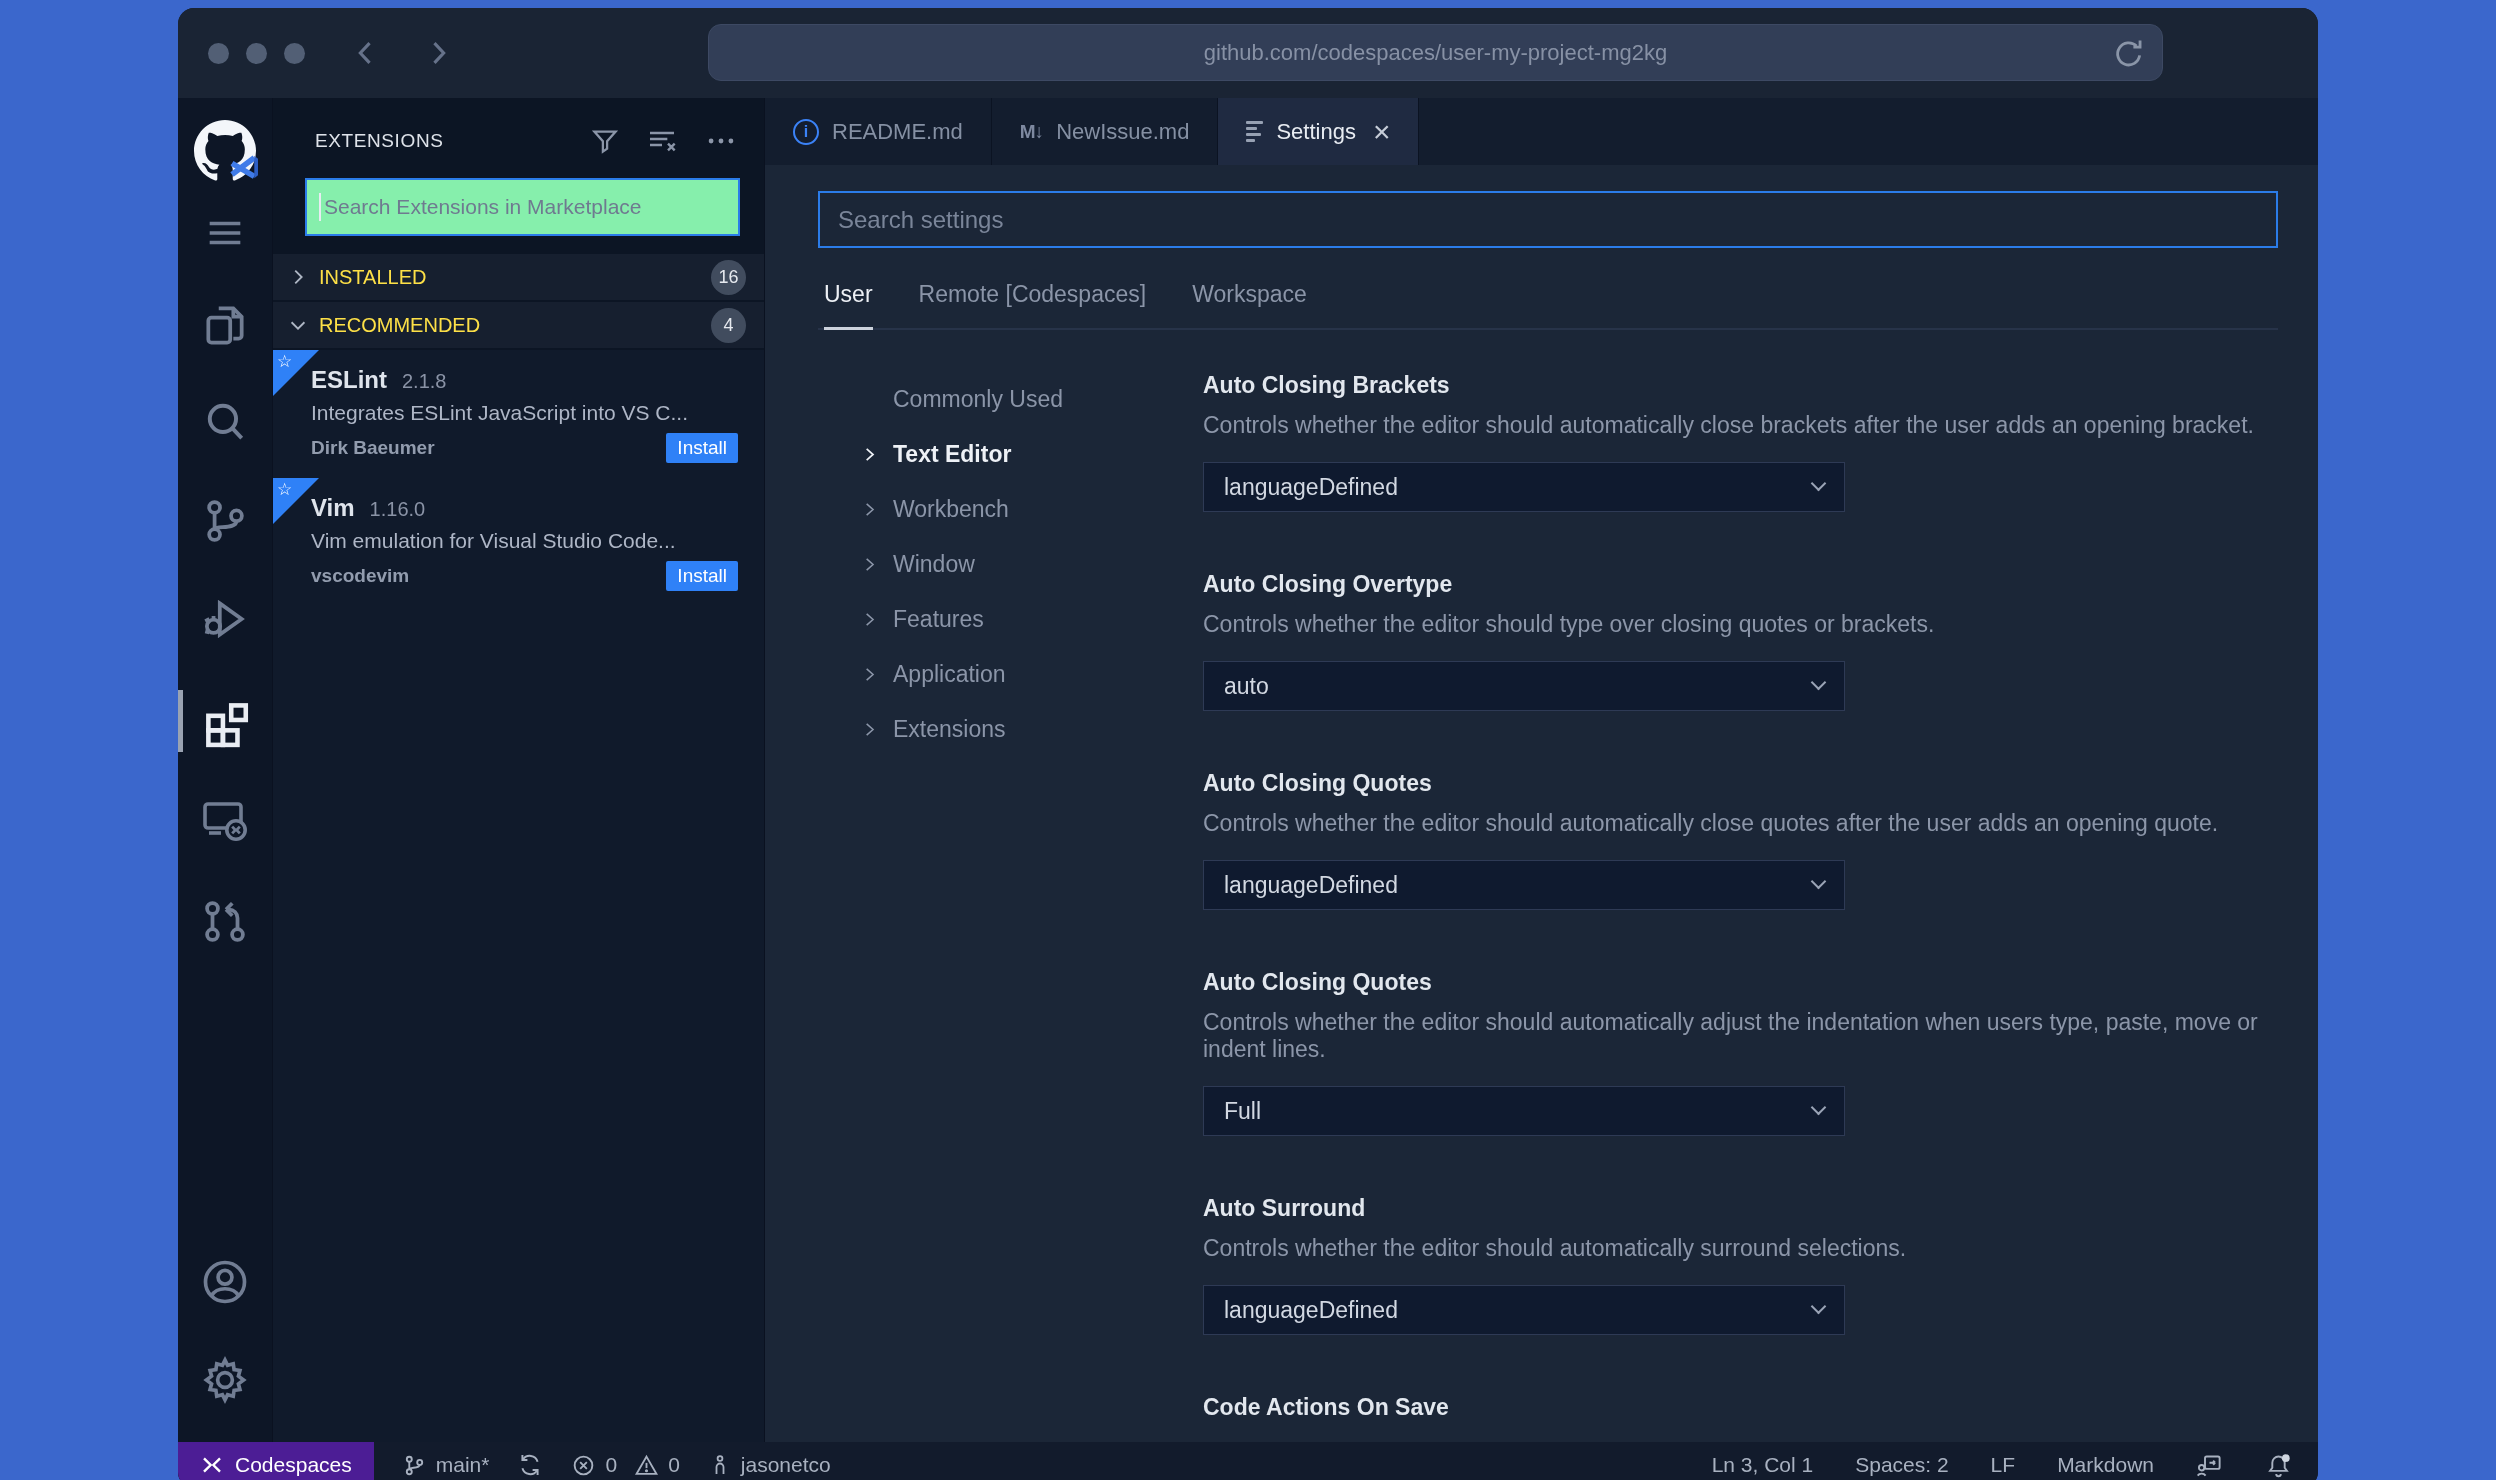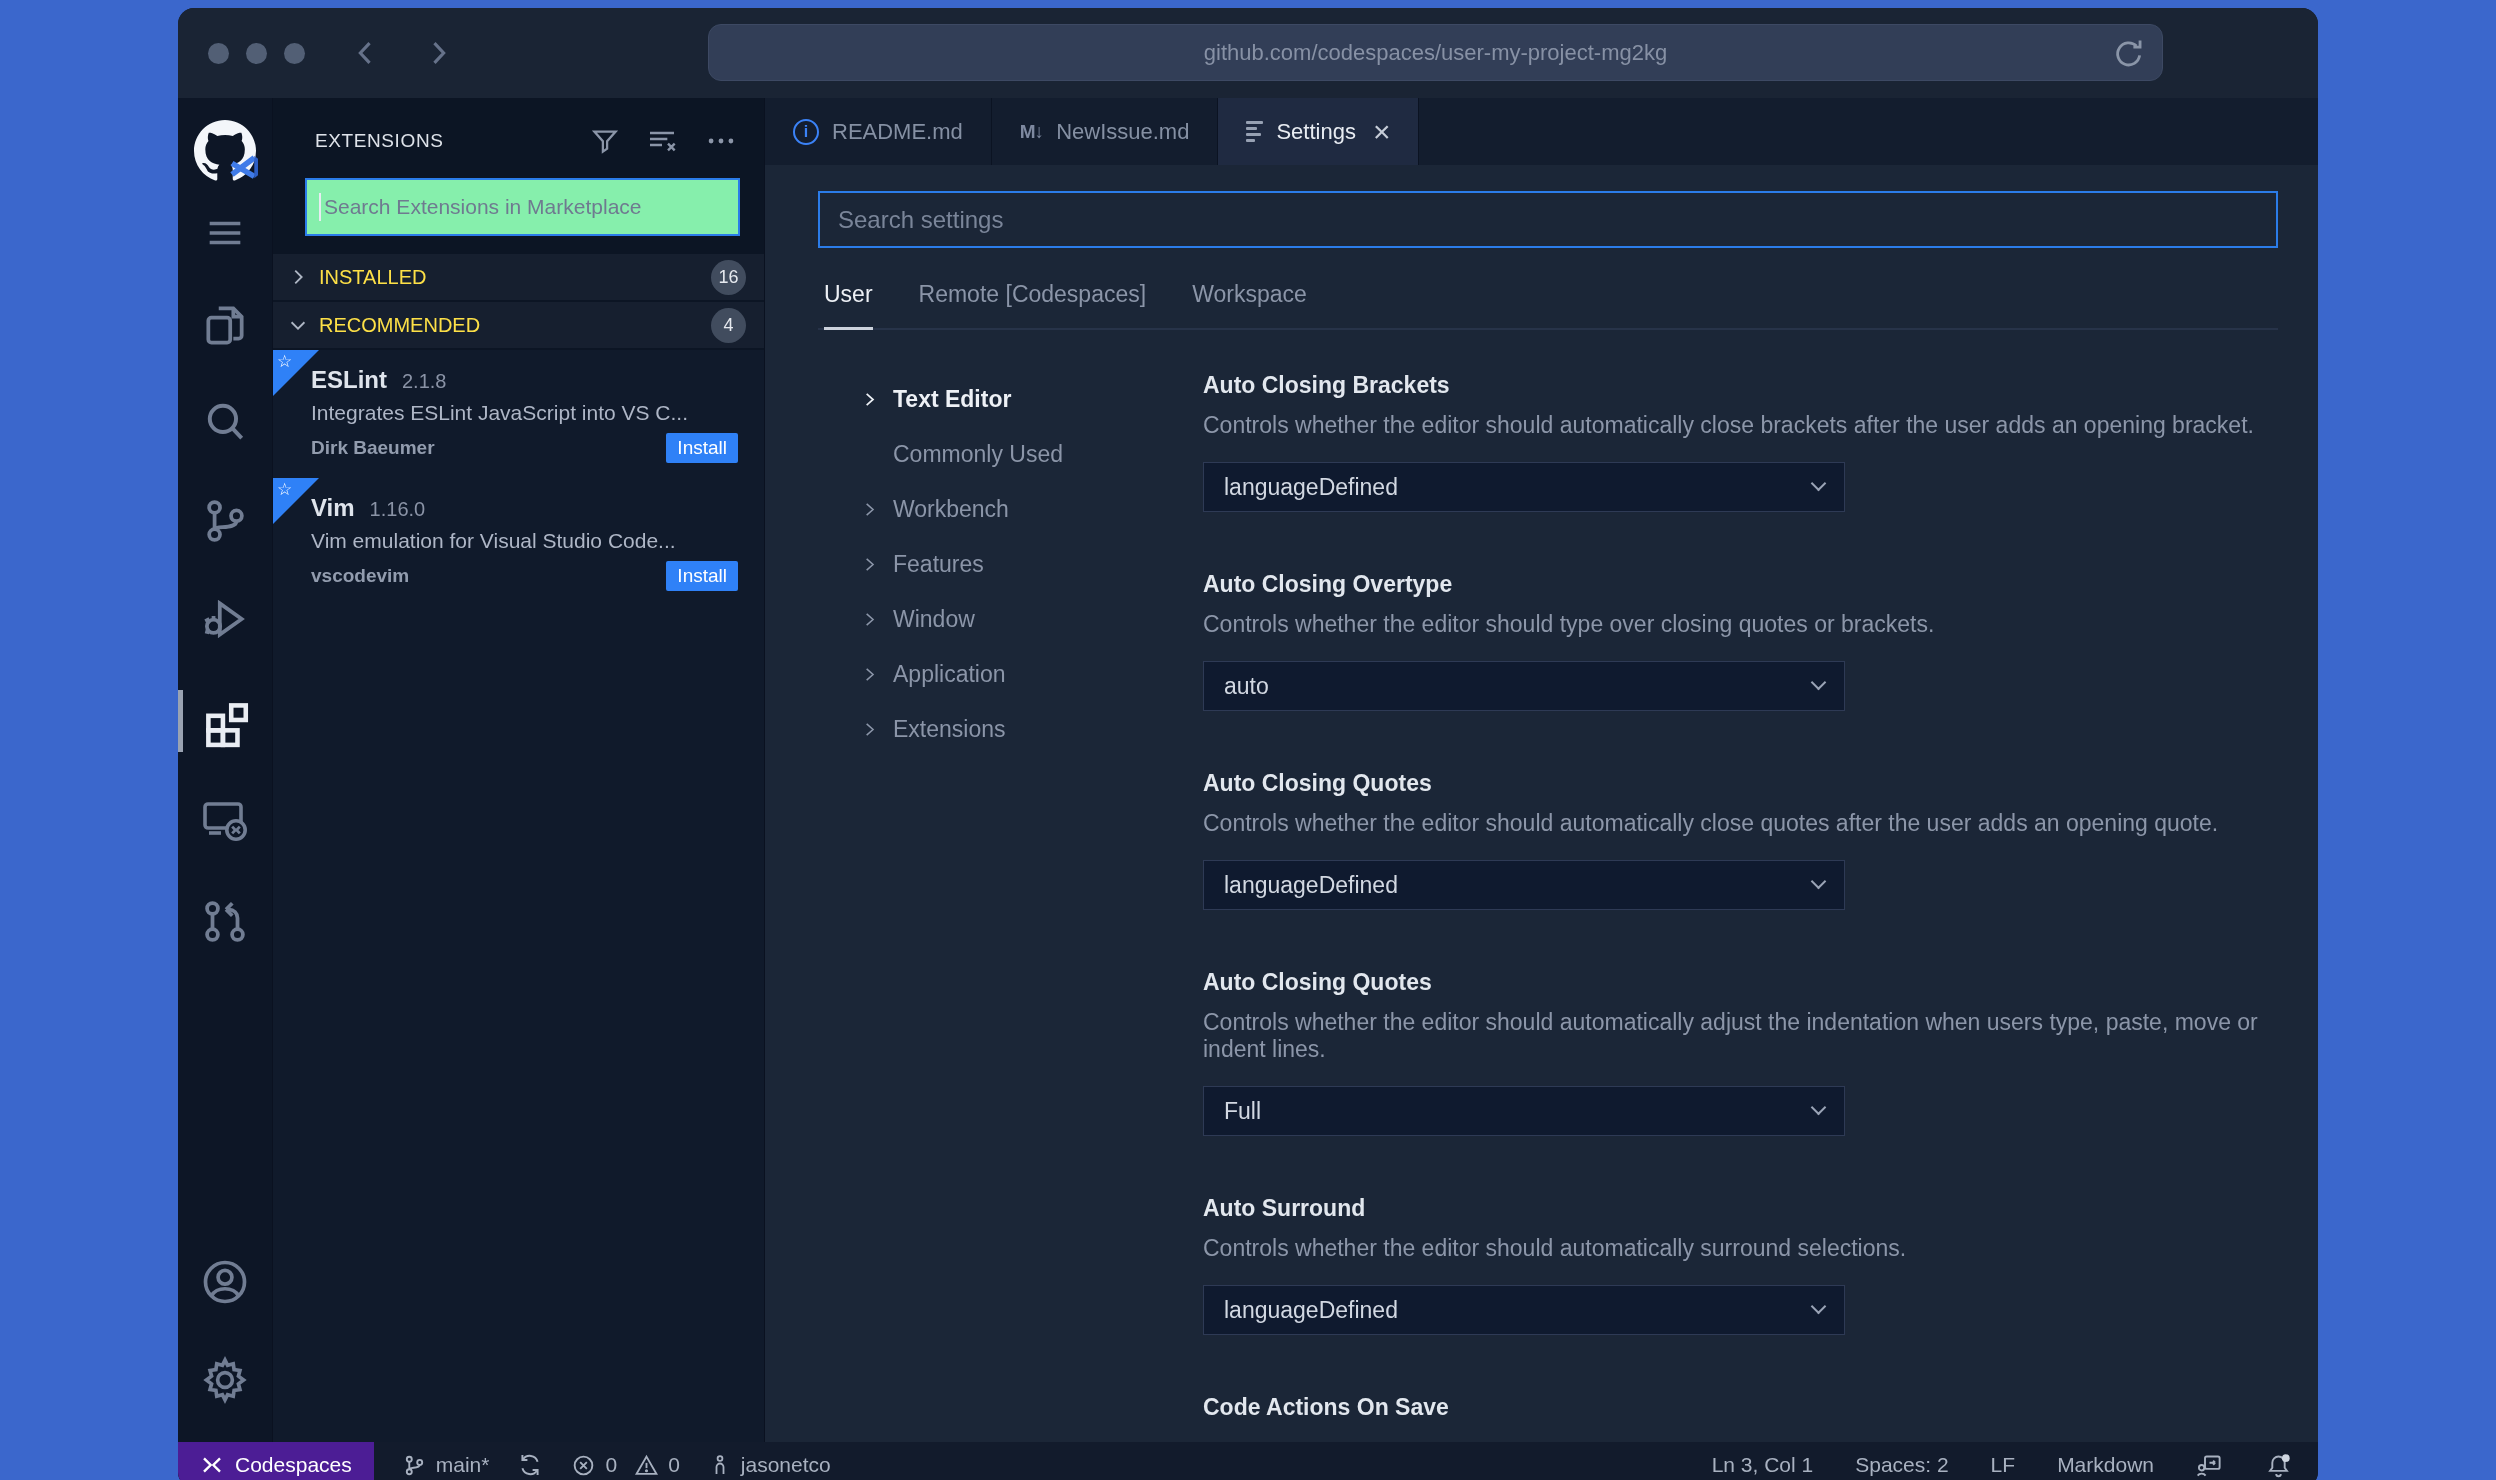--- a/index.html
+++ b/index.html
@@ -313,54 +313,54 @@
       <div class="settings-page">
         <input class="settings-search" type="text" placeholder="Search settings" style="">
         <div class="scopes">
           <span class="scope active">User</span>
           <span class="scope">Remote [Codespaces]</span>
           <span class="scope">Workspace</span>
         </div>
 
         <div class="settings-body">
           <div class="toc">
-            <div class="toc-item active">
-              <span class="chev">
-                  <svg width="17" height="17" viewBox="0 0 24 24" fill="none" stroke="#eef1f6" stroke-width="2.4">
-                    <polyline points="8,4 17,12 8,20"></polyline>
-                  </svg>
-                </span>
-              <span>Text Editor</span>
-            </div>
             <div class="toc-item no-chev">
               <span>Commonly Used</span>
             </div>
+            <div class="toc-item active">
+              <span class="chev">
+                  <svg width="17" height="17" viewBox="0 0 24 24" fill="none" stroke="#eef1f6" stroke-width="2.4">
+                    <polyline points="8,4 17,12 8,20"></polyline>
+                  </svg>
+                </span>
+              <span>Text Editor</span>
+            </div>
             <div class="toc-item">
               <span class="chev">
                   <svg width="17" height="17" viewBox="0 0 24 24" fill="none" stroke="#8b95a8" stroke-width="2.2">
                     <polyline points="8,4 17,12 8,20"></polyline>
                   </svg>
                 </span>
               <span>Workbench</span>
             </div>
             <div class="toc-item">
               <span class="chev">
                   <svg width="17" height="17" viewBox="0 0 24 24" fill="none" stroke="#8b95a8" stroke-width="2.2">
                     <polyline points="8,4 17,12 8,20"></polyline>
                   </svg>
                 </span>
+              <span>Window</span>
+            </div>
+            <div class="toc-item">
+              <span class="chev">
+                  <svg width="17" height="17" viewBox="0 0 24 24" fill="none" stroke="#8b95a8" stroke-width="2.2">
+                    <polyline points="8,4 17,12 8,20"></polyline>
+                  </svg>
+                </span>
               <span>Features</span>
-            </div>
-            <div class="toc-item">
-              <span class="chev">
-                  <svg width="17" height="17" viewBox="0 0 24 24" fill="none" stroke="#8b95a8" stroke-width="2.2">
-                    <polyline points="8,4 17,12 8,20"></polyline>
-                  </svg>
-                </span>
-              <span>Window</span>
             </div>
             <div class="toc-item">
               <span class="chev">
                   <svg width="17" height="17" viewBox="0 0 24 24" fill="none" stroke="#8b95a8" stroke-width="2.2">
                     <polyline points="8,4 17,12 8,20"></polyline>
                   </svg>
                 </span>
               <span>Application</span>
             </div>
             <div class="toc-item">

